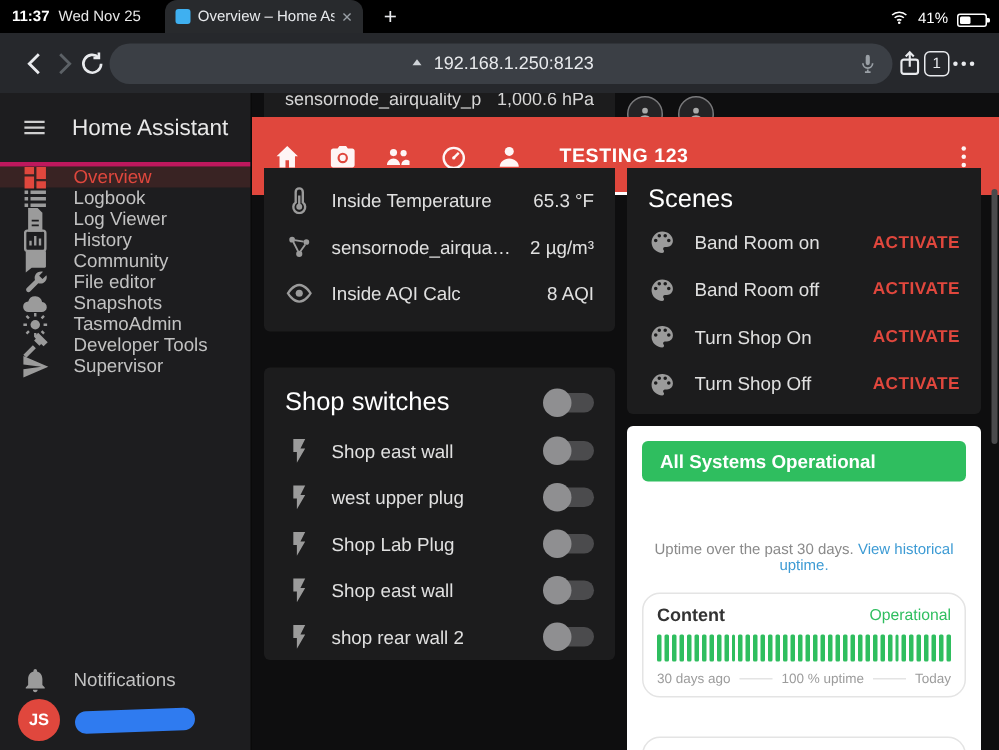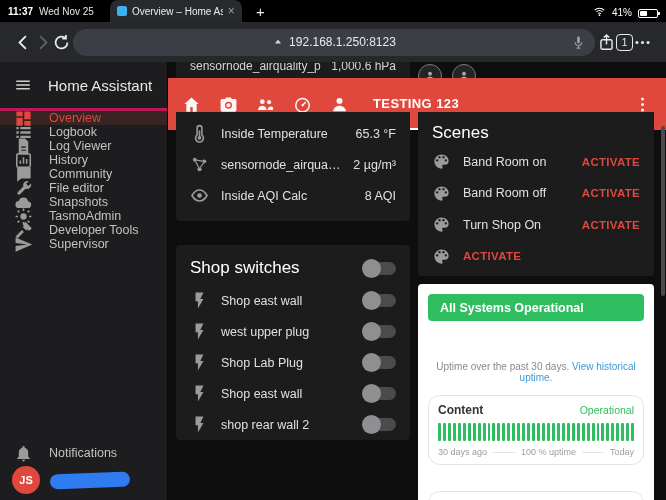--- a/index.html
+++ b/index.html
@@ -490,20 +490,21 @@
               <svg class="ic">
                   <use href="#i-palette"></use>
                 </svg>
               <span class="nm">Turn Shop On</span>
               <span class="act">ACTIVATE</span>
             </div>
             <div class="scrow">
               <svg class="ic">
                   <use href="#i-palette"></use>
                 </svg>
+              <span class="nm">Turn Shop Off</span>
               <span class="act">ACTIVATE</span>
             </div>
           </div>
 
           <div class="status">
             <div class="banner">All Systems Operational</div>
             <div class="uptime">
               <span>Uptime over the past 30 days.</span>
               <a>View historical uptime.</a>
             </div>

